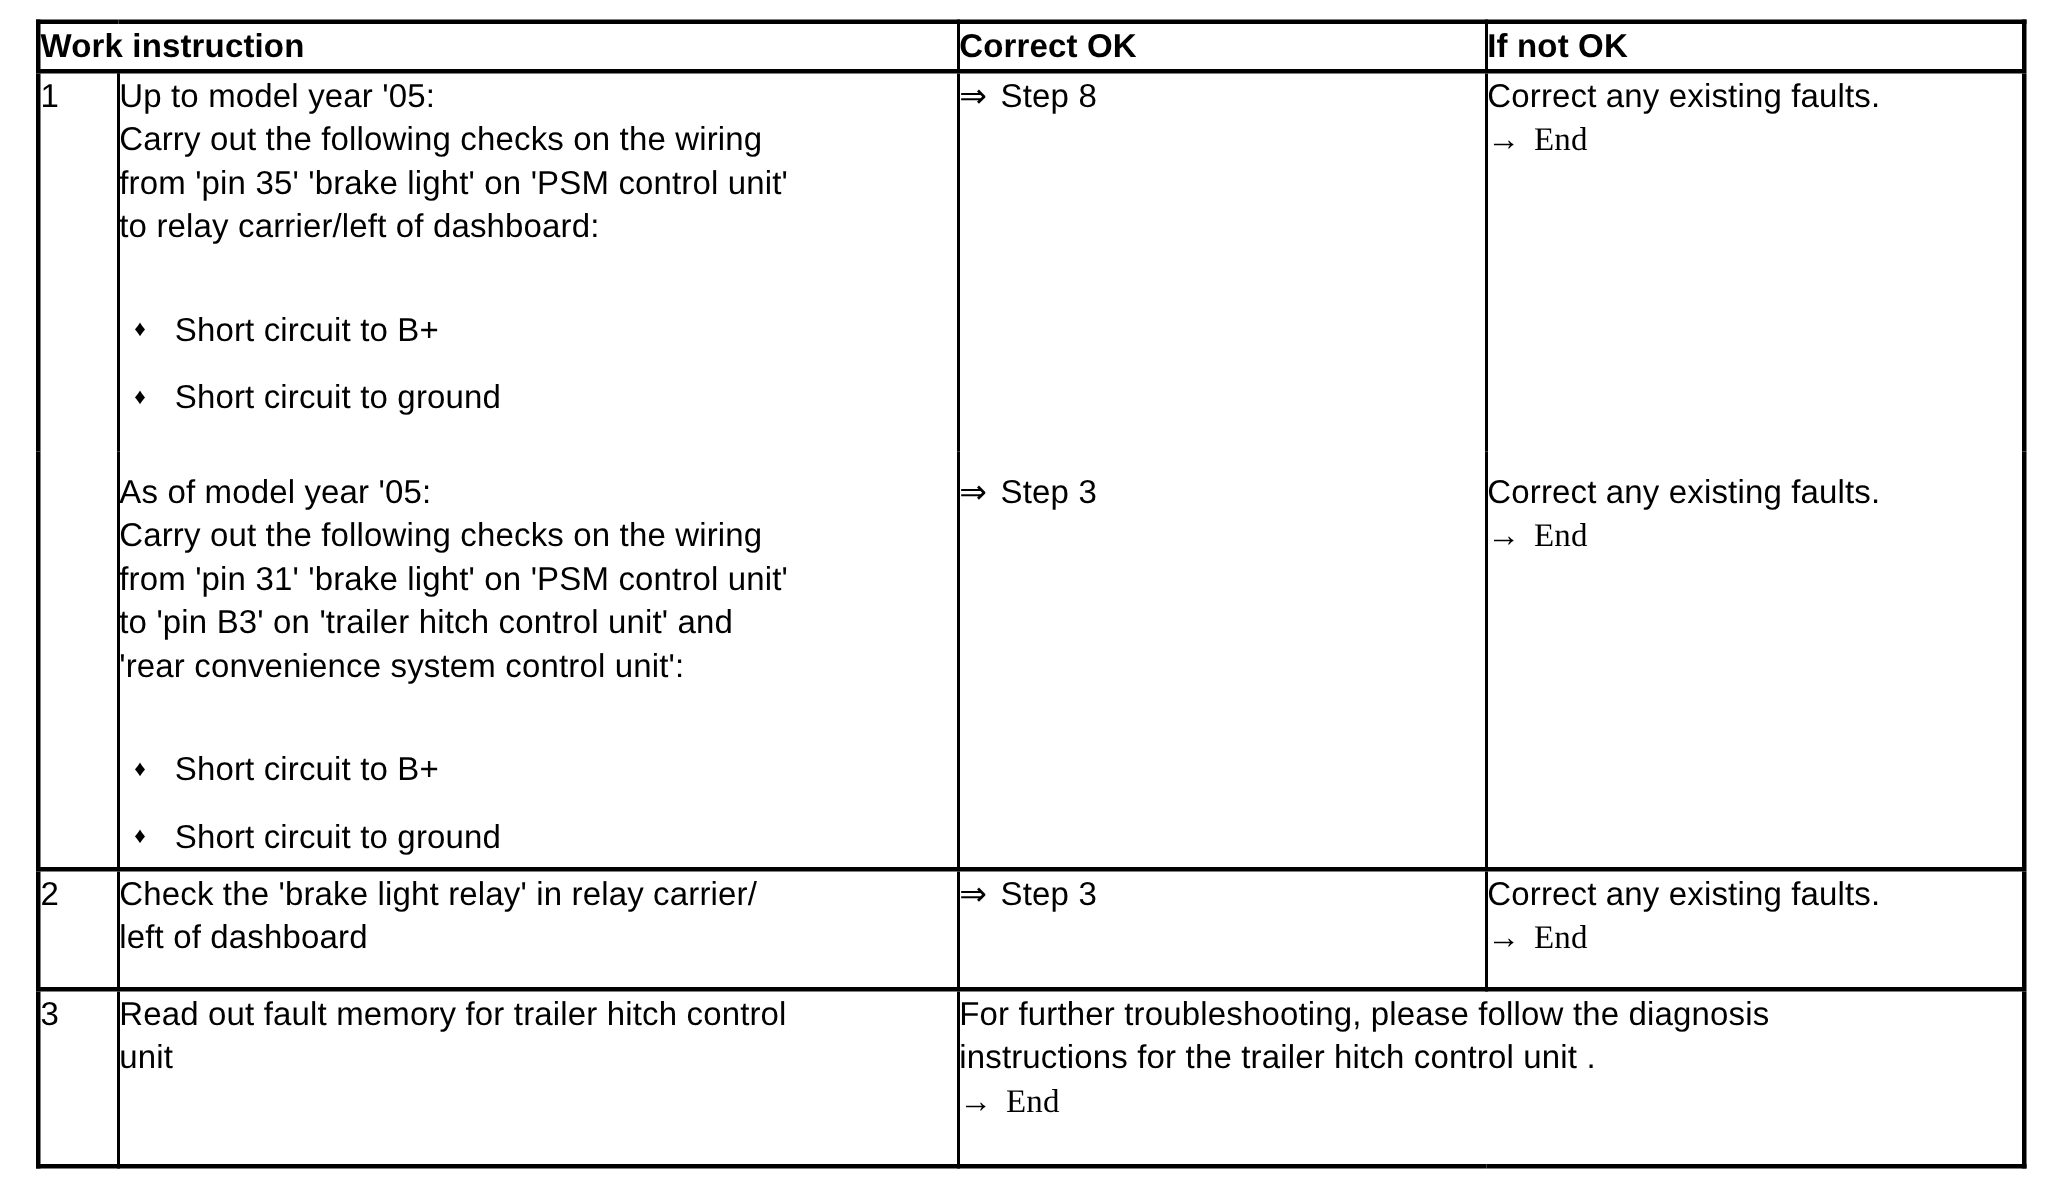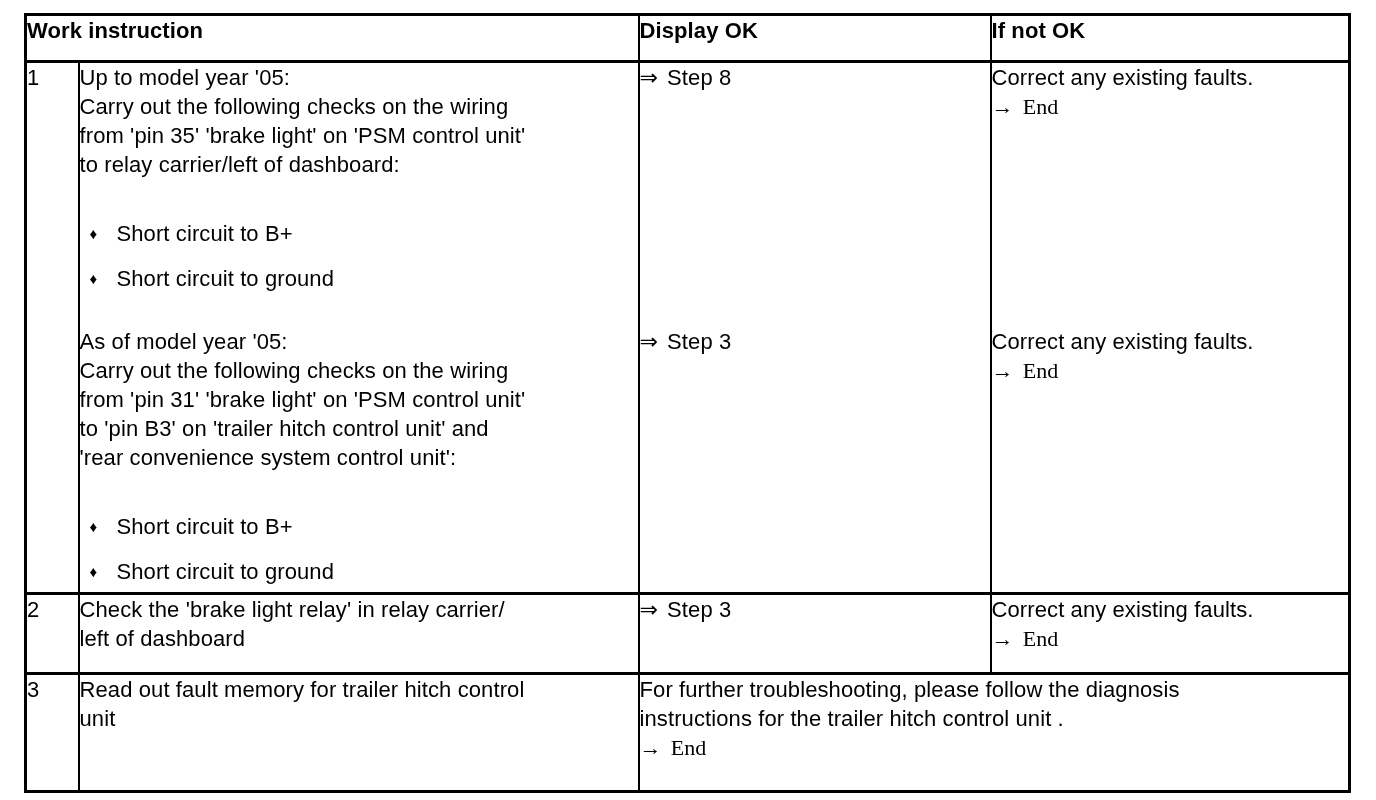--- a/index.html
+++ b/index.html
@@ -23,21 +23,21 @@
     padding: 0;
   }
   .doc-table thead th { border-bottom: 3px solid #000; }
   .r2 td, .r3 td { border-top: 3px solid #000; }
 
   col.c-num   { width: 53px; }
   col.c-instr { width: 560px; }
   col.c-ok    { width: 352px; }
   col.c-nok   { width: 359px; }
 
-  tr.hrow  { height: 47px; }
+  tr.hrow  { height: 33px; }
   tr.r1a   { height: 253px; }
   tr.r1b   { height: 279px; }
   tr.r2    { height: 80px; }
   tr.r3    { height: 118px; }
 
   .th {
     font-weight: bold; font-size: 23px;
     padding: 7px 10px 0 10px;
   }
   .num   { padding: 9px 0 0 7px; }
@@ -70,21 +70,21 @@
 <table class="doc-table">
   <colgroup>
     <col class="c-num">
       <col class="c-instr">
       <col class="c-ok">
       <col class="c-nok">
   </colgroup>
   <thead>
     <tr class="hrow">
       <th class="th" colspan="2">Work instruction</th>
-      <th class="th">Display OK</th>
+      <th class="th">Correct OK</th>
       <th class="th">If not OK</th>
     </tr>
   </thead>
   <tbody>
     <tr class="r1a">
       <td class="num" rowspan="2">1</td>
       <td class="instr nb">
         <div class="ml">Up to model year '05:
 Carry out the following checks on the wiring
 from 'pin 35' 'brake light' on 'PSM control unit'

